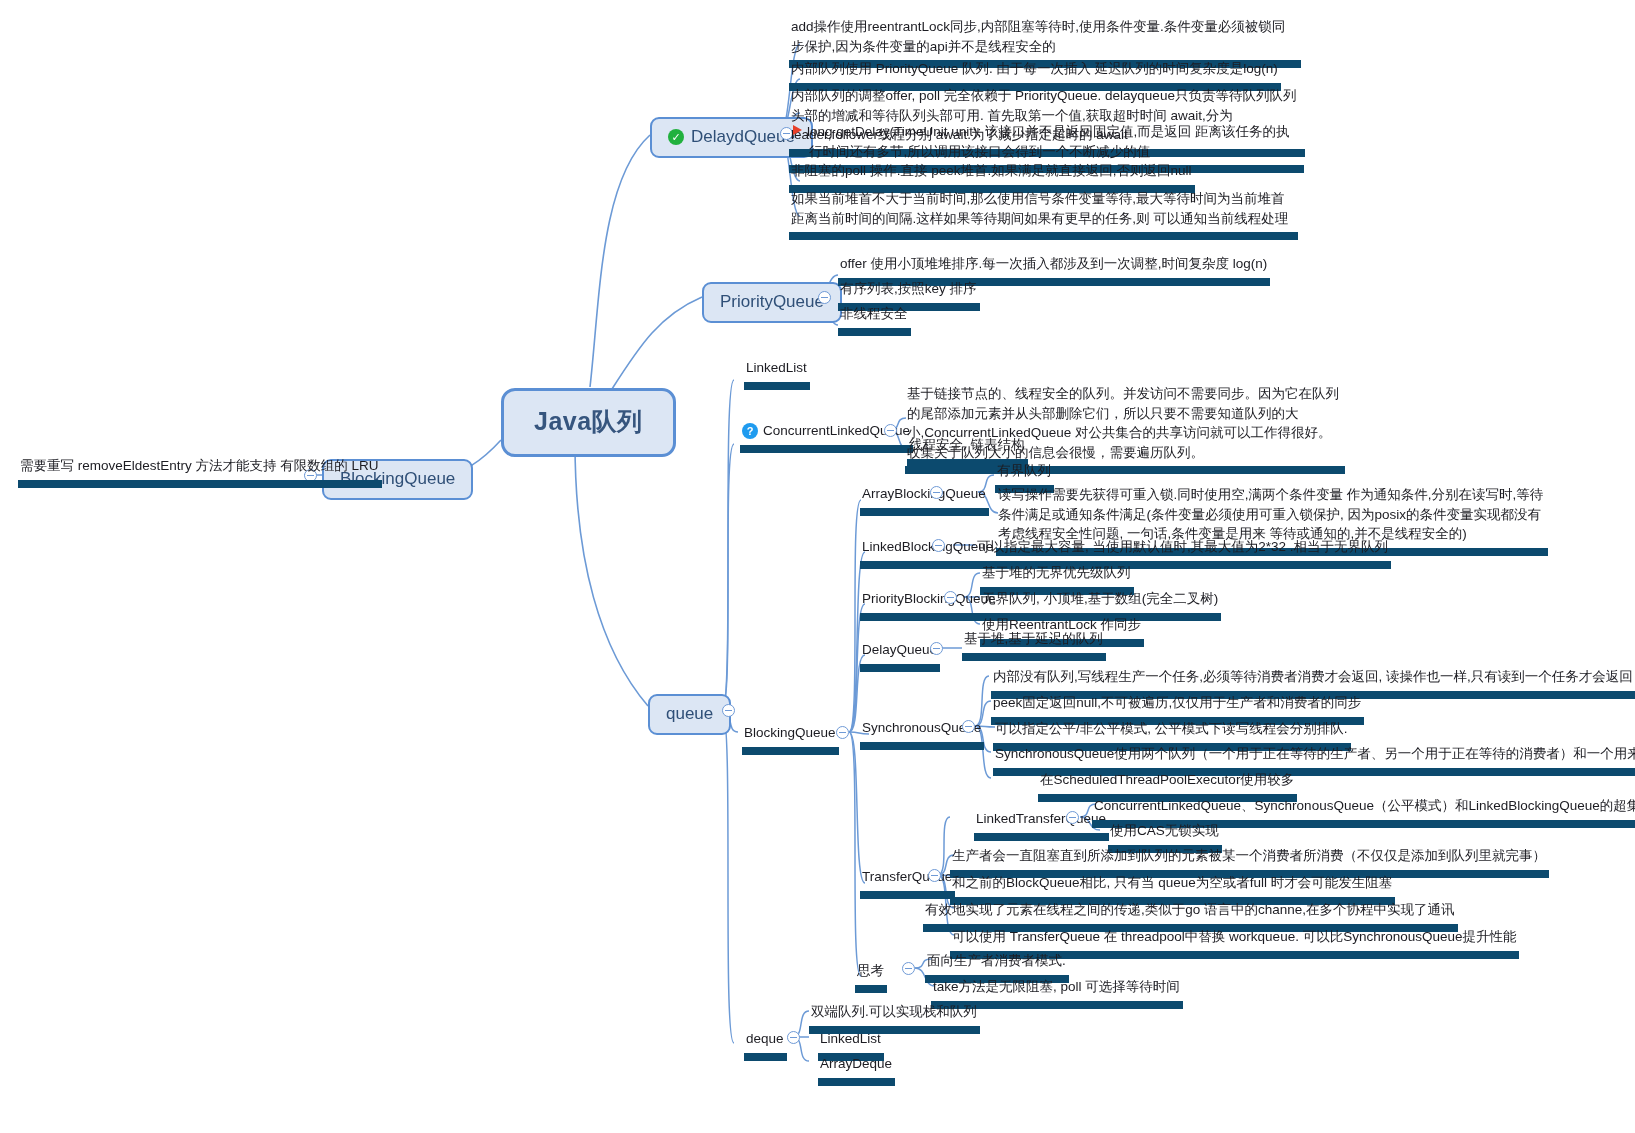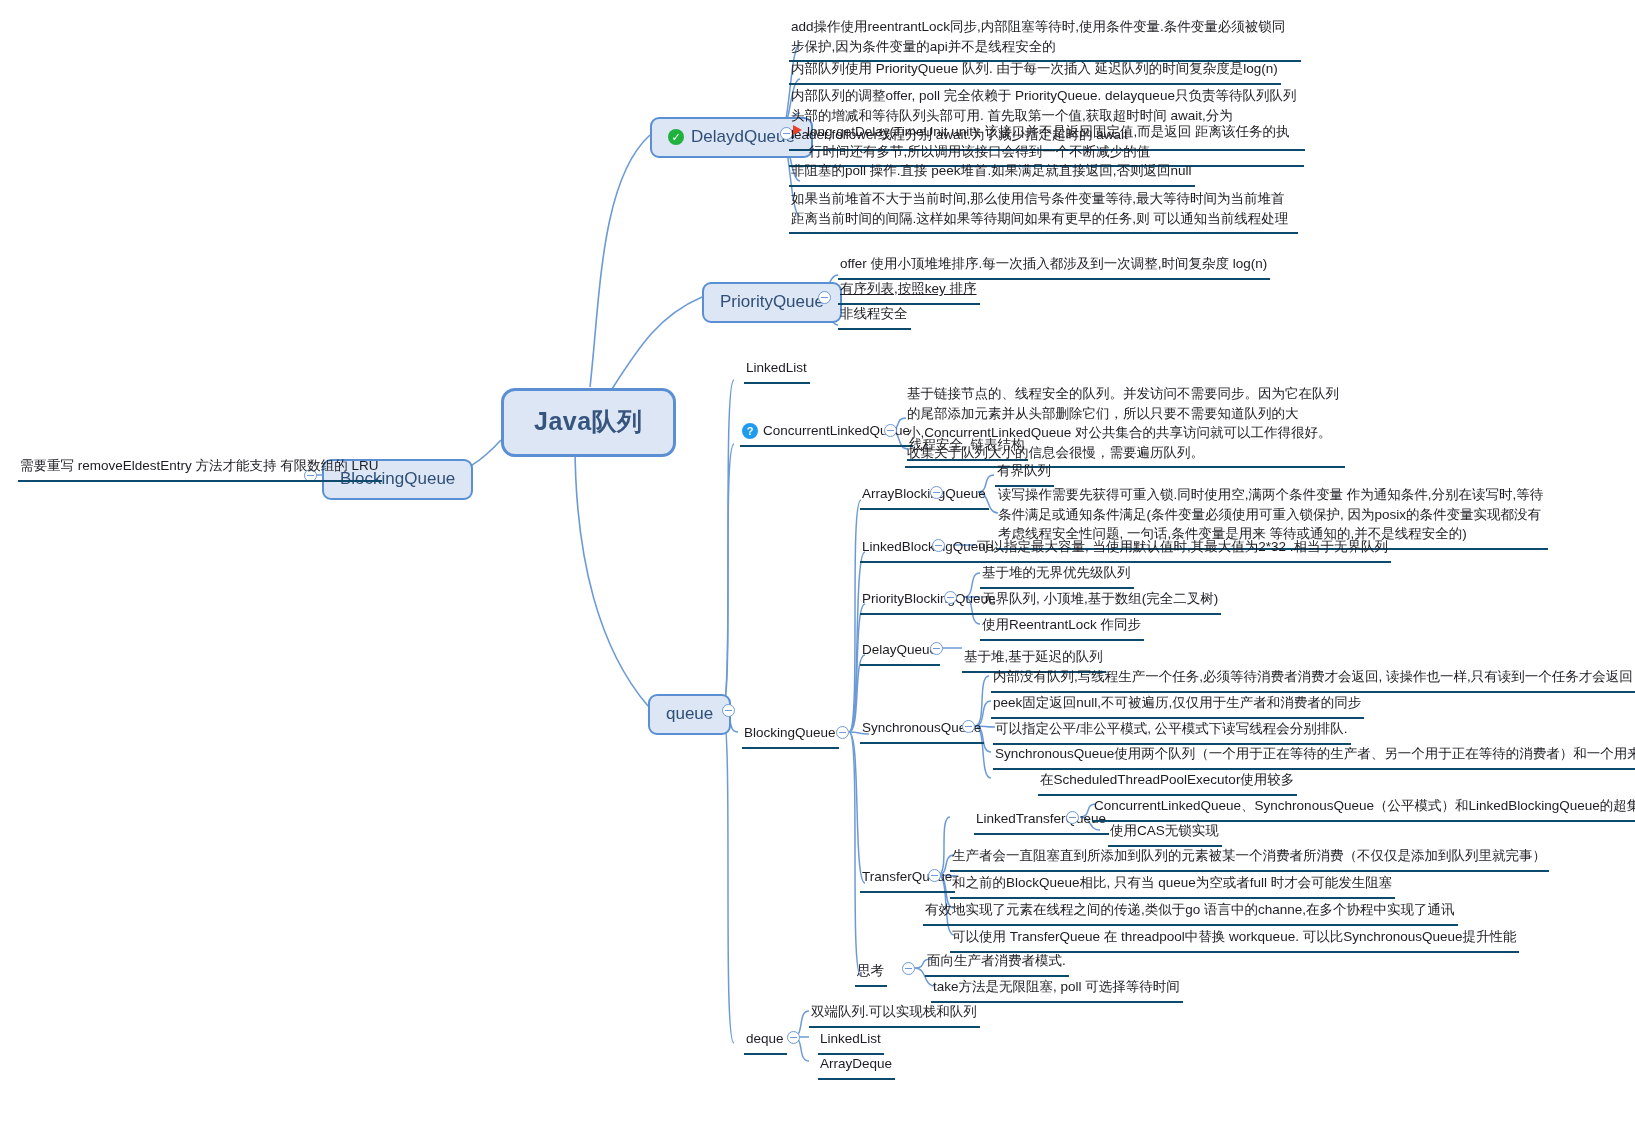--- a/index.html
+++ b/index.html
@@ -48,21 +48,21 @@
     padding: 8px 16px 9px 16px;
     display: flex;
     align-items: center;
     gap: 7px;
   }
   
   .uline {
     font-size: 13.5px;
     color: #1c1c22;
     padding: 1px 3px 4px 2px;
-    border-bottom: 2px solid #0c4a6e;
+    border-bottom: 8px solid #0c4a6e;
     line-height: 1.45;
     display: inline-block;
   }
   .uline.multi { white-space: normal; }
   .uline .lbl { display: inline; }
   
   .toggle {
     position: absolute;
     width: 13px; height: 13px;
     border: 1px solid #6f9ad6;
@@ -219,21 +219,21 @@
     <span class="lbl">如果当前堆首不大于当前时间,那么使用信号条件变量等待,最大等待时间为当前堆首距离当前时间的间隔.这样如果等待期间如果有更早的任务,则 可以通知当前线程处理</span>
   </div>
 
   <div class="node bubble" style="left:702px; top:282px;">
     <span>PriorityQueue</span>
   </div>
   <div class="toggle" style="left:818px; top:291px;"></div>
   <div class="node uline" style="left:838px; top:253px;">
     <span class="lbl">offer 使用小顶堆堆排序.每一次插入都涉及到一次调整,时间复杂度 log(n)</span>
   </div>
-  <div class="node uline" style="left:838px; top:278px;text-decoration:underline;">
+  <div class="node uline" style="left:838px; top:278px;">
     <span class="lbl">有序列表,按照key 排序</span>
   </div>
   <div class="node uline" style="left:838px; top:303px;">
     <span class="lbl">非线程安全</span>
   </div>
 
   <div class="node bubble" style="left:648px; top:694px;">
     <span>queue</span>
   </div>
   <div class="toggle" style="left:722px; top:704px;"></div>
@@ -289,21 +289,21 @@
     <span class="lbl">无界队列, 小顶堆,基于数组(完全二叉树)</span>
   </div>
   <div class="node uline" style="left:980px; top:614px;">
     <span class="lbl">使用ReentrantLock 作同步</span>
   </div>
 
   <div class="node uline" style="left:860px; top:639px;">
     <span class="lbl">DelayQueue</span>
   </div>
   <div class="toggle" style="left:930px; top:642px;"></div>
-  <div class="node uline" style="left:962px; top:646px;">
+  <div class="node uline" style="left:962px; top:628px;">
     <span class="lbl">基于堆,基于延迟的队列</span>
   </div>
 
   <div class="node uline" style="left:860px; top:717px;">
     <span class="lbl">SynchronousQueue</span>
   </div>
   <div class="toggle" style="left:962px; top:720px;"></div>
   <div class="node uline" style="left:991px; top:666px;">
     <span class="lbl">内部没有队列,写线程生产一个任务,必须等待消费者消费才会返回, 读操作也一样,只有读到一个任务才会返回</span>
   </div>

